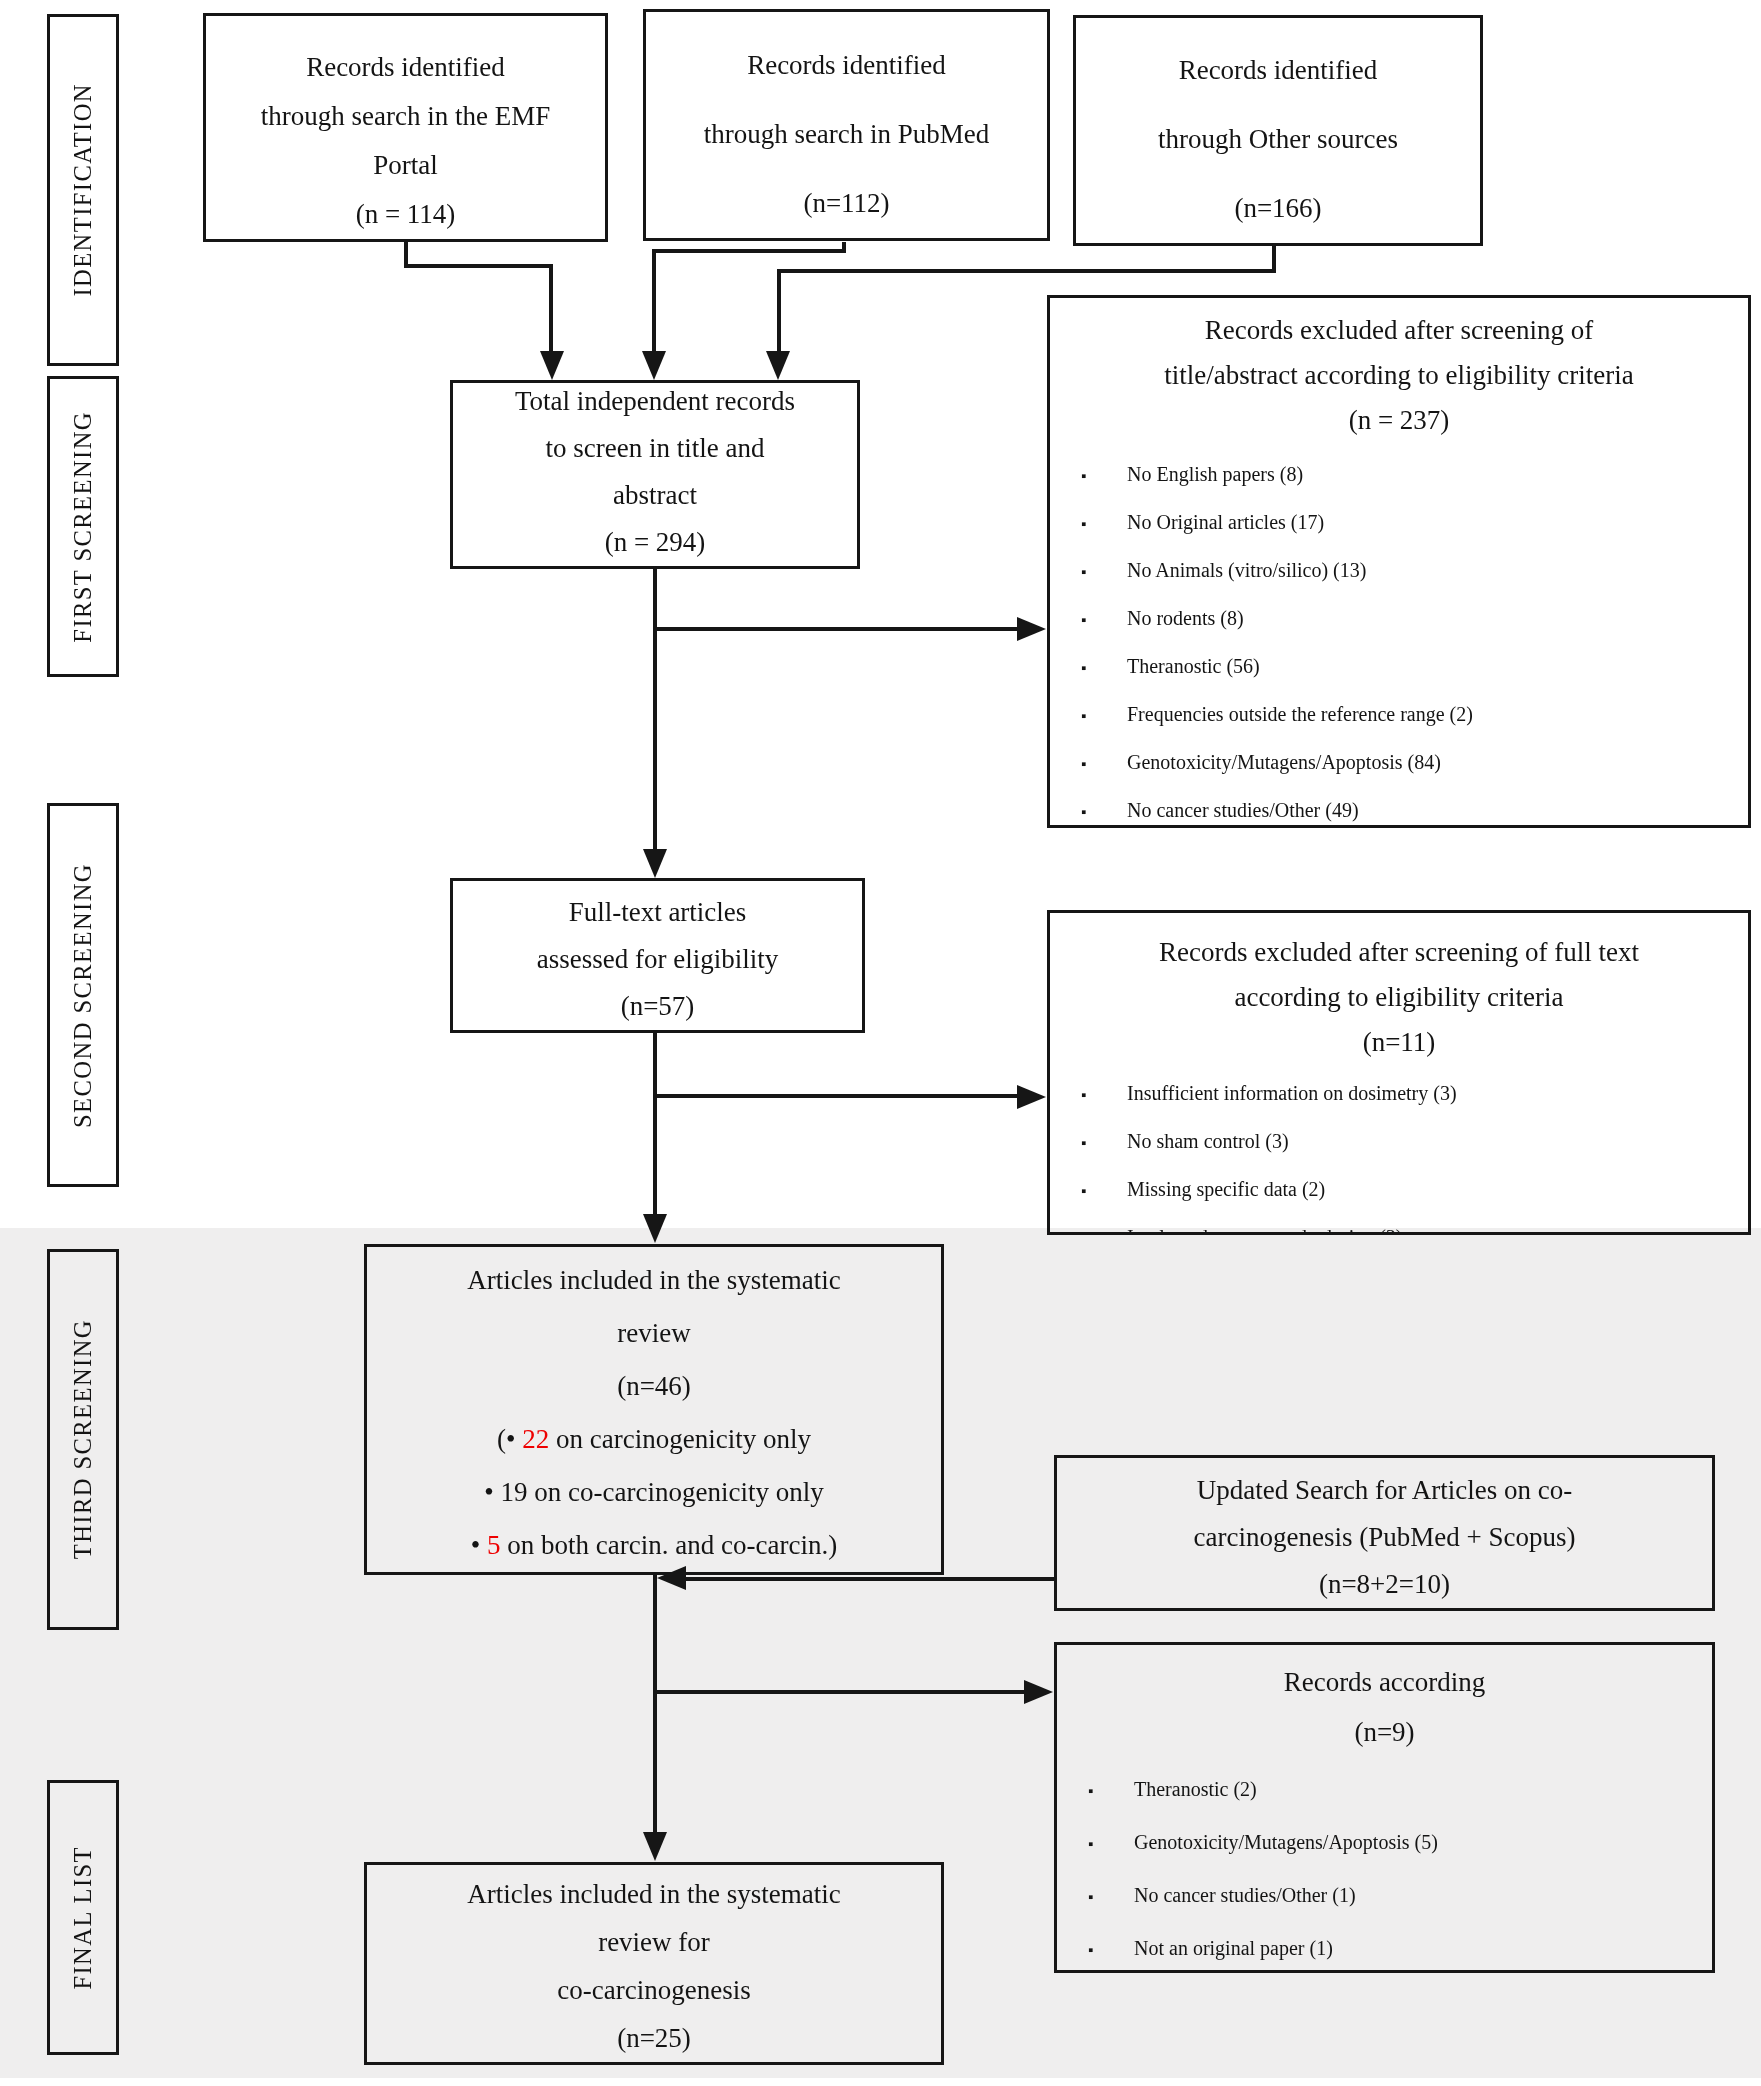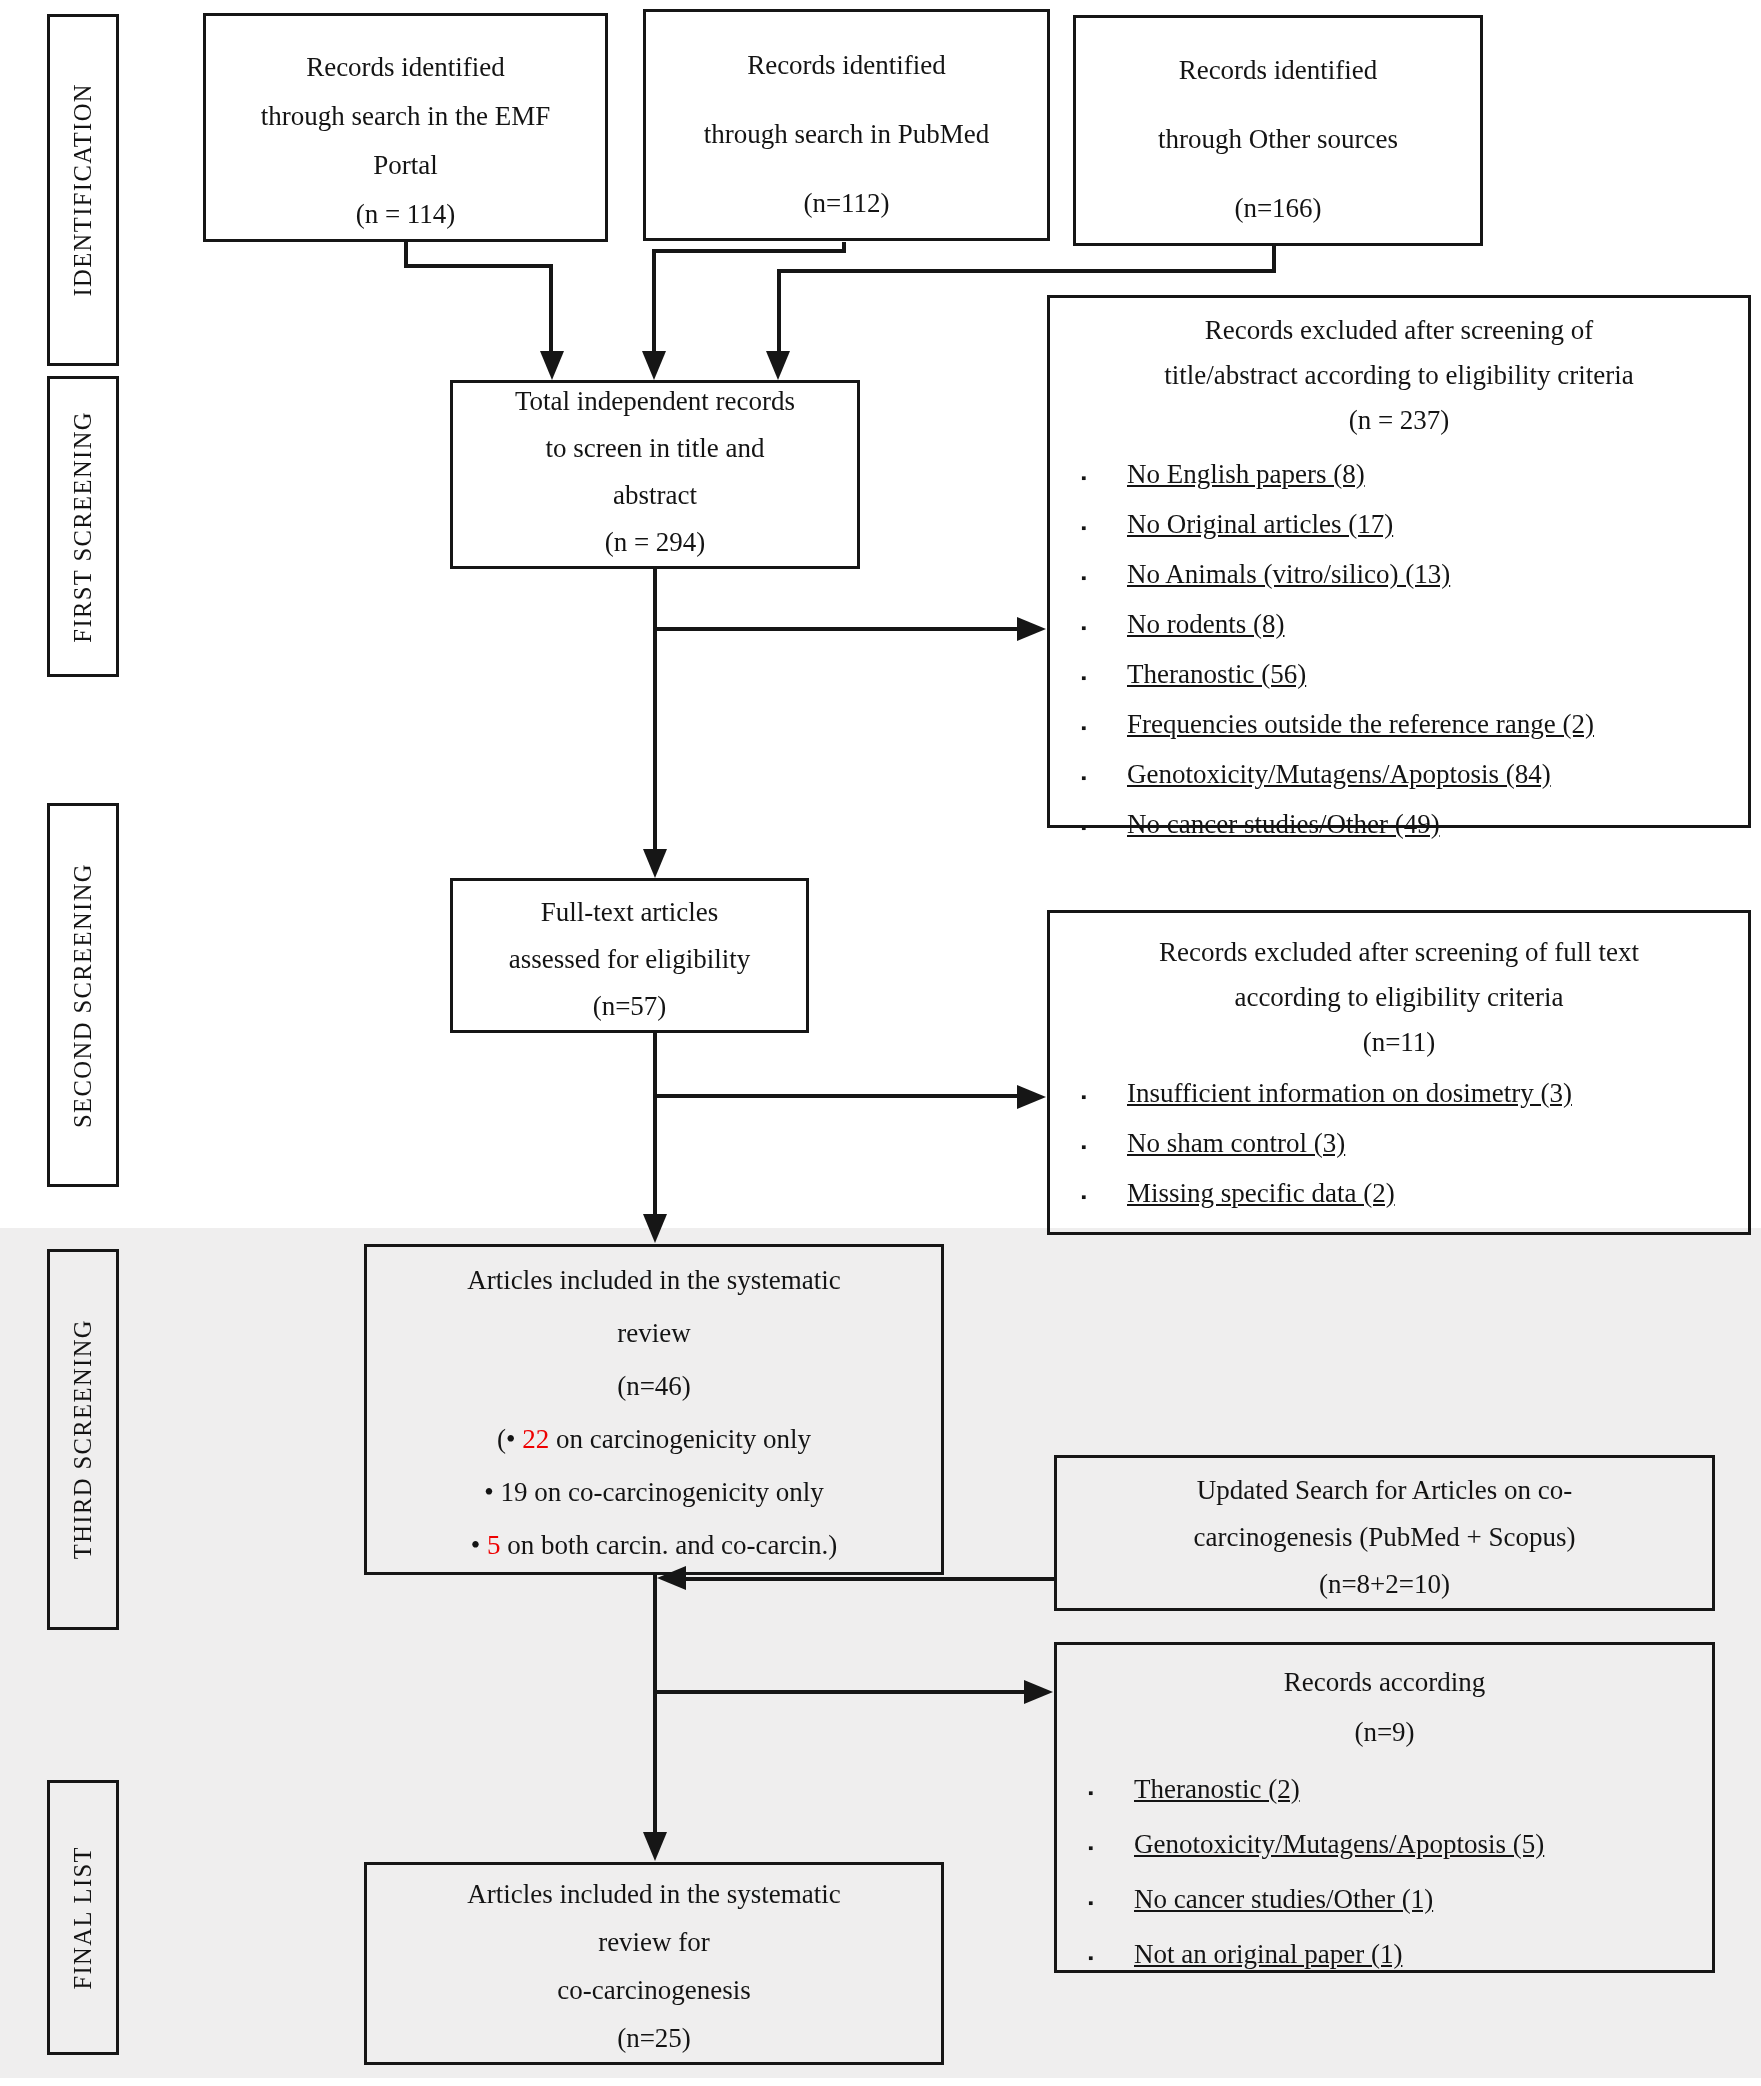--- a/index.html
+++ b/index.html
@@ -33,21 +33,21 @@
   .lh100 div{line-height:47px;}
   .lh102 div{line-height:48px;}
   .lh145 div{line-height:69px;}
   .bhead{width:100%;text-align:center;}
   .bhead div{line-height:45px;}
   .bhead.wide div{line-height:50px;}
   .blist{width:100%;padding-left:31px;box-sizing:border-box;text-align:left;}
   .brow{display:flex;align-items:baseline;line-height:46px;}
   .brow.tall{line-height:51px;}
   .bmark{width:46px;font-size:15px;flex:0 0 46px;}
-  .btext{font-size:27px;text-decoration:underline;}
+  .btext{font-size:20px;}
   .bold{font-weight:normal;}
   .rednum{color:#ee0000;}
   .vl{position:absolute;width:4.3px;background:#161616;z-index:1;}
   .hl{position:absolute;height:4.3px;background:#161616;z-index:1;}
   .arr-d{position:absolute;width:0;height:0;border-left:12.3px solid transparent;border-right:12.3px solid transparent;border-top:29px solid #161616;z-index:1;}
   .arr-r{position:absolute;width:0;height:0;border-top:12.3px solid transparent;border-bottom:12.3px solid transparent;border-left:29px solid #161616;z-index:1;}
   .arr-l{position:absolute;width:0;height:0;border-top:12.3px solid transparent;border-bottom:12.3px solid transparent;border-right:29px solid #161616;z-index:1;}
 </style>
 </head>
 <body>
@@ -151,21 +151,21 @@
           <span class="btext">No cancer studies/Other (49)</span>
         </div>
     </div>
   </div>
 
   <div class="vl" style="left:653px;top:569px;height:281px;"></div>
   <div class="arr-d" style="left:643px;top:849px;"></div>
   <div class="hl" style="left:655px;top:627px;width:363px;"></div>
   <div class="arr-r" style="left:1017px;top:617px;"></div>
 
-  <div class="fbox lh100" style="left:450px;top:878px;width:359px;height:155px;">
+  <div class="fbox lh100" style="left:450px;top:878px;width:415px;height:155px;">
     <div>Full-text articles</div>
     <div>assessed for eligibility</div>
     <div>(n=57)</div>
   </div>
 
   <div class="fbox topalign" style="left:1047px;top:910px;width:704px;height:325px;padding-top:17px;overflow:hidden;">
     <div class="bhead">
       <div>Records excluded after screening of full text</div>
       <div>according to eligibility criteria</div>
       <div>(n=11)</div>

